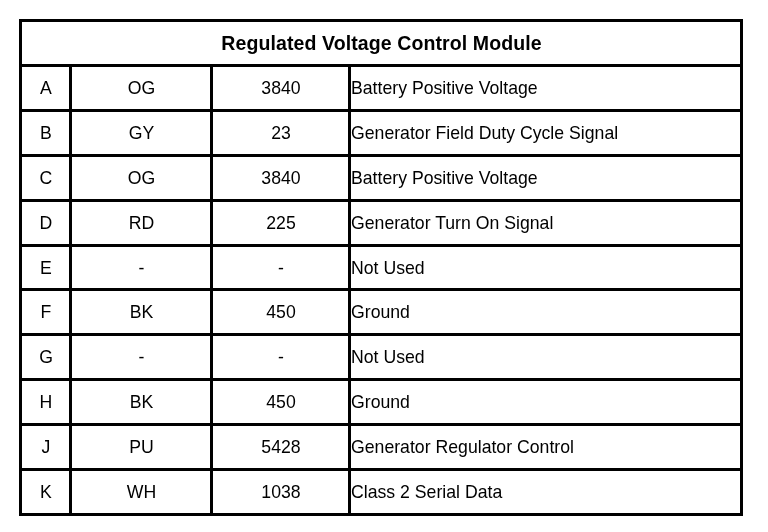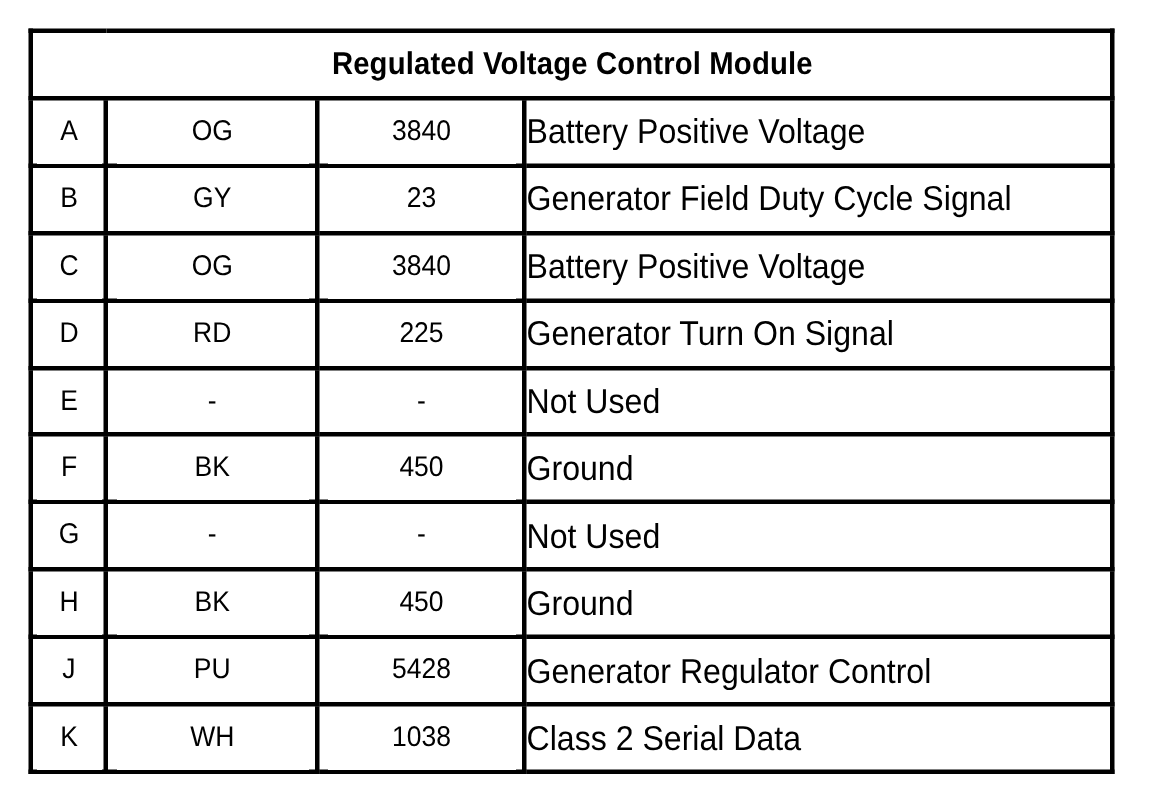--- a/index.html
+++ b/index.html
@@ -79,21 +79,21 @@
     vertical-align: middle;
     font-size: 19px;
     font-weight: normal;
     transform: scaleX(0.93);
   }
 
   .cell-function {
     height: 41px;
     text-align: left;
     vertical-align: middle;
-    font-size: 23px;
+    font-size: 19px;
     font-weight: normal;
     padding-left: 8px;
   }
   .cell-function .fn-text {
     display: inline-block;
     transform: scaleX(0.93);
     transform-origin: left center;
   }
 
   

